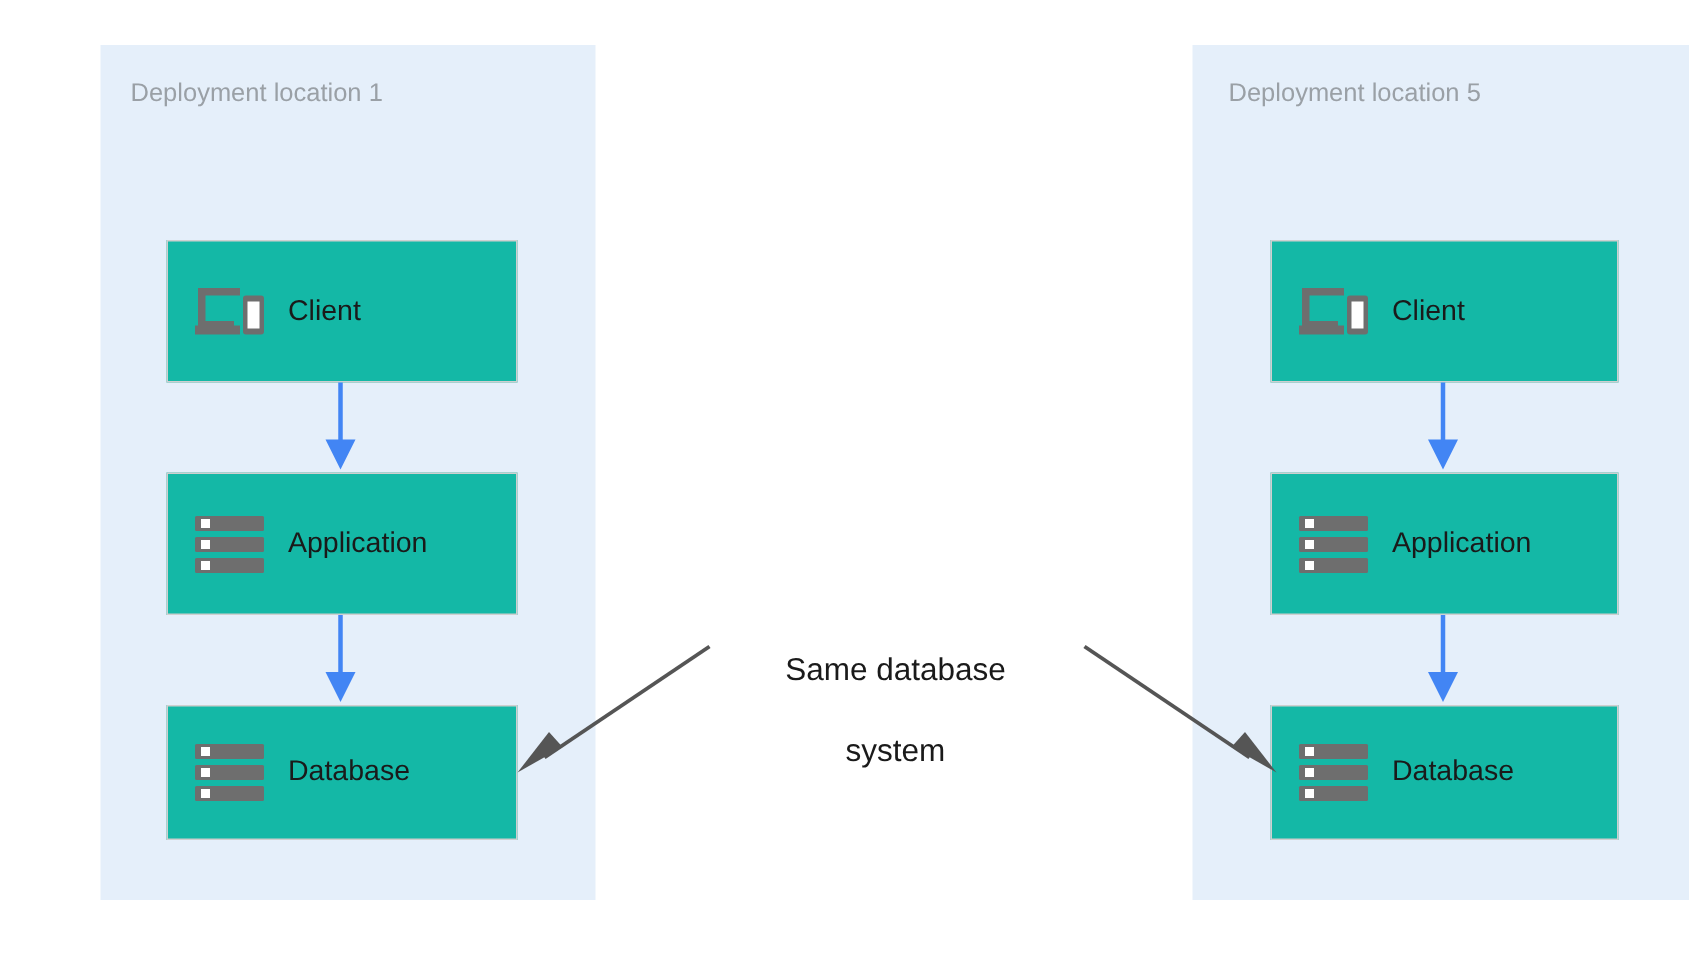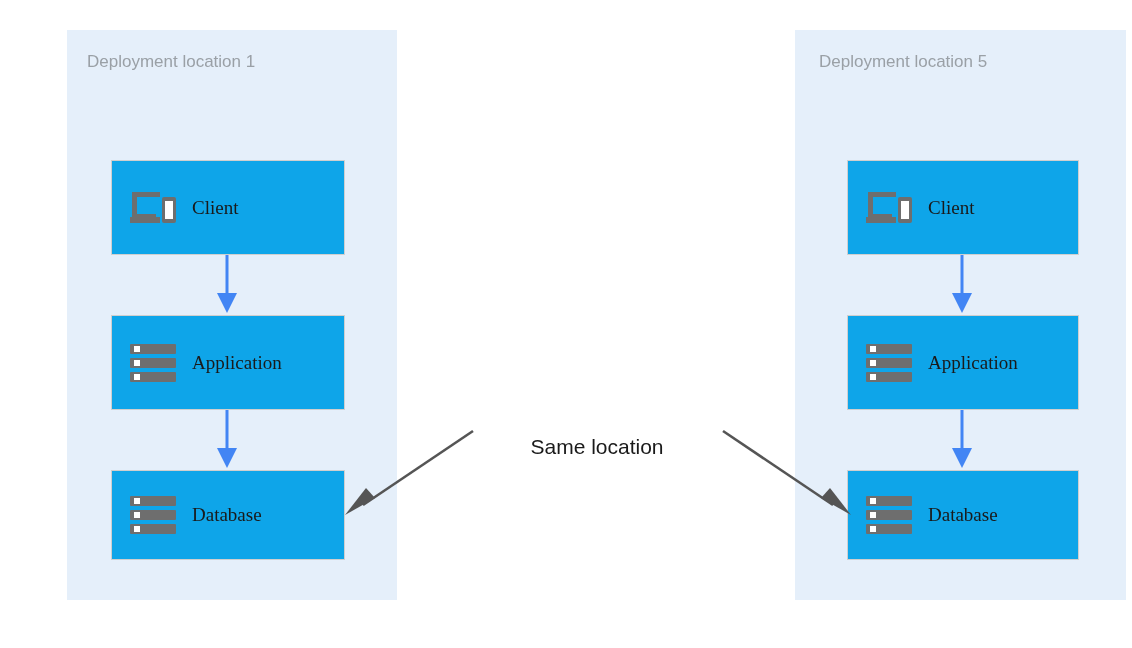--- a/index.html
+++ b/index.html
@@ -18,27 +18,26 @@
   .zone-label{
     position:absolute;
     color:#9aa0a6;
     font-size:17px;
     line-height:20px;
     white-space:nowrap;
   }
 
   .node{
     position:absolute;
-    background:#0ea5e9;
+    background:#14b8a6;
     border:1px solid #cfcfcf;
     box-sizing:border-box;
     display:flex;
     align-items:center;
     justify-content:flex-start;
-    font-family:Liberation Serif, serif;
   }
   .node .icon{
     flex:0 0 auto;
     display:block;
     margin-left:18px;
   }
   .node .node-label{
     font-size:19px;
     color:#1a1a1a;
     margin-left:16px;
@@ -174,21 +173,22 @@
         <rect x="0" y="15" width="46" height="10" rx="1" fill="#6e6e6e"></rect>
         <rect x="4" y="17" width="6" height="6" fill="#ffffff"></rect>
         <rect x="0" y="29" width="46" height="10" rx="1" fill="#6e6e6e"></rect>
         <rect x="4" y="31" width="6" height="6" fill="#ffffff"></rect>
       </svg>
     </span>
     <span class="node-label">Database</span>
   </div>
 
   <div class="annotation" style="left:443px;top:406px;width:250px;">
-    <div>Same location</div>
+    <div>Same database</div>
+    <div>system</div>
   </div>
 
   <div class="callout" style="left:310px;top:425px;width:140px;height:95px;">
     <svg width="140" height="95" viewBox="0 0 140 95">
       <line x1="134" y1="6" x2="24" y2="80" stroke="#555555" stroke-width="2.6"></line>
       <polygon points="6,90 36,73 27,63" fill="#555555"></polygon>
     </svg>
   </div>
 
   <div class="callout" style="left:688px;top:425px;width:140px;height:95px;">

